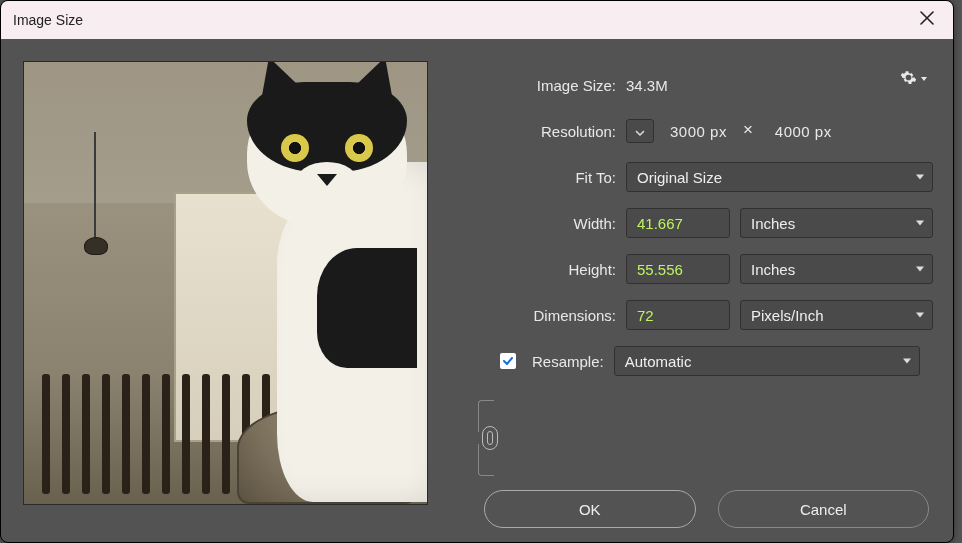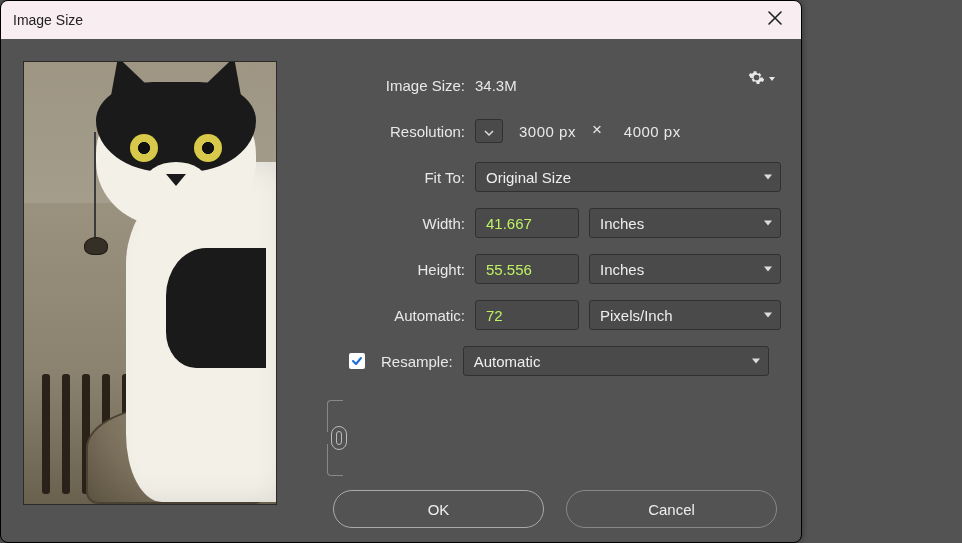--- a/index.html
+++ b/index.html
@@ -1,19 +1,19 @@
 <!DOCTYPE html>
 <html><head>
 <meta charset="utf-8">
 <style>
   * { box-sizing: border-box; margin: 0; padding: 0; font-family: -apple-system, "Segoe UI", Arial, sans-serif; }
   body { background: #535353; width: 962px; height: 543px; overflow: hidden; }
 
   .dialog {
-    width: 802px; height: 543px; background: #535353; border: 1px solid #000;
+    width: 954px; height: 543px; background: #535353; border: 1px solid #000;
     border-radius: 8px; overflow: hidden; box-shadow: 0 0 6px rgba(0,0,0,.4);
   }
 
   .titlebar {
     height: 38px; background: #f8eef2; display: flex; align-items: center;
     justify-content: space-between; padding: 0 12px; color: #222;
   }
   .titlebar .title { font-size: 14px; font-weight: 400; }
   .titlebar .close { width: 28px; height: 28px; display: flex; align-items: center; justify-content: center; cursor: default; }
   .titlebar .close svg { width: 14px; height: 14px; }
@@ -284,21 +284,21 @@
             <input type="text" value="55.556" style="">
           </div>
           <div class="select" style="flex:1">
             <span>Inches</span>
             <span class="arrow"></span>
           </div>
         </div>
       </div>
 
       <div class="row">
-        <div class="label">Automatic:</div>
+        <div class="label">Dimensions:</div>
         <div class="input">
           <input type="text" value="72" style="">
         </div>
         <div class="select" style="flex:1">
           <span>Pixels/Inch</span>
           <span class="arrow"></span>
         </div>
       </div>
 
       <div class="row resample">

